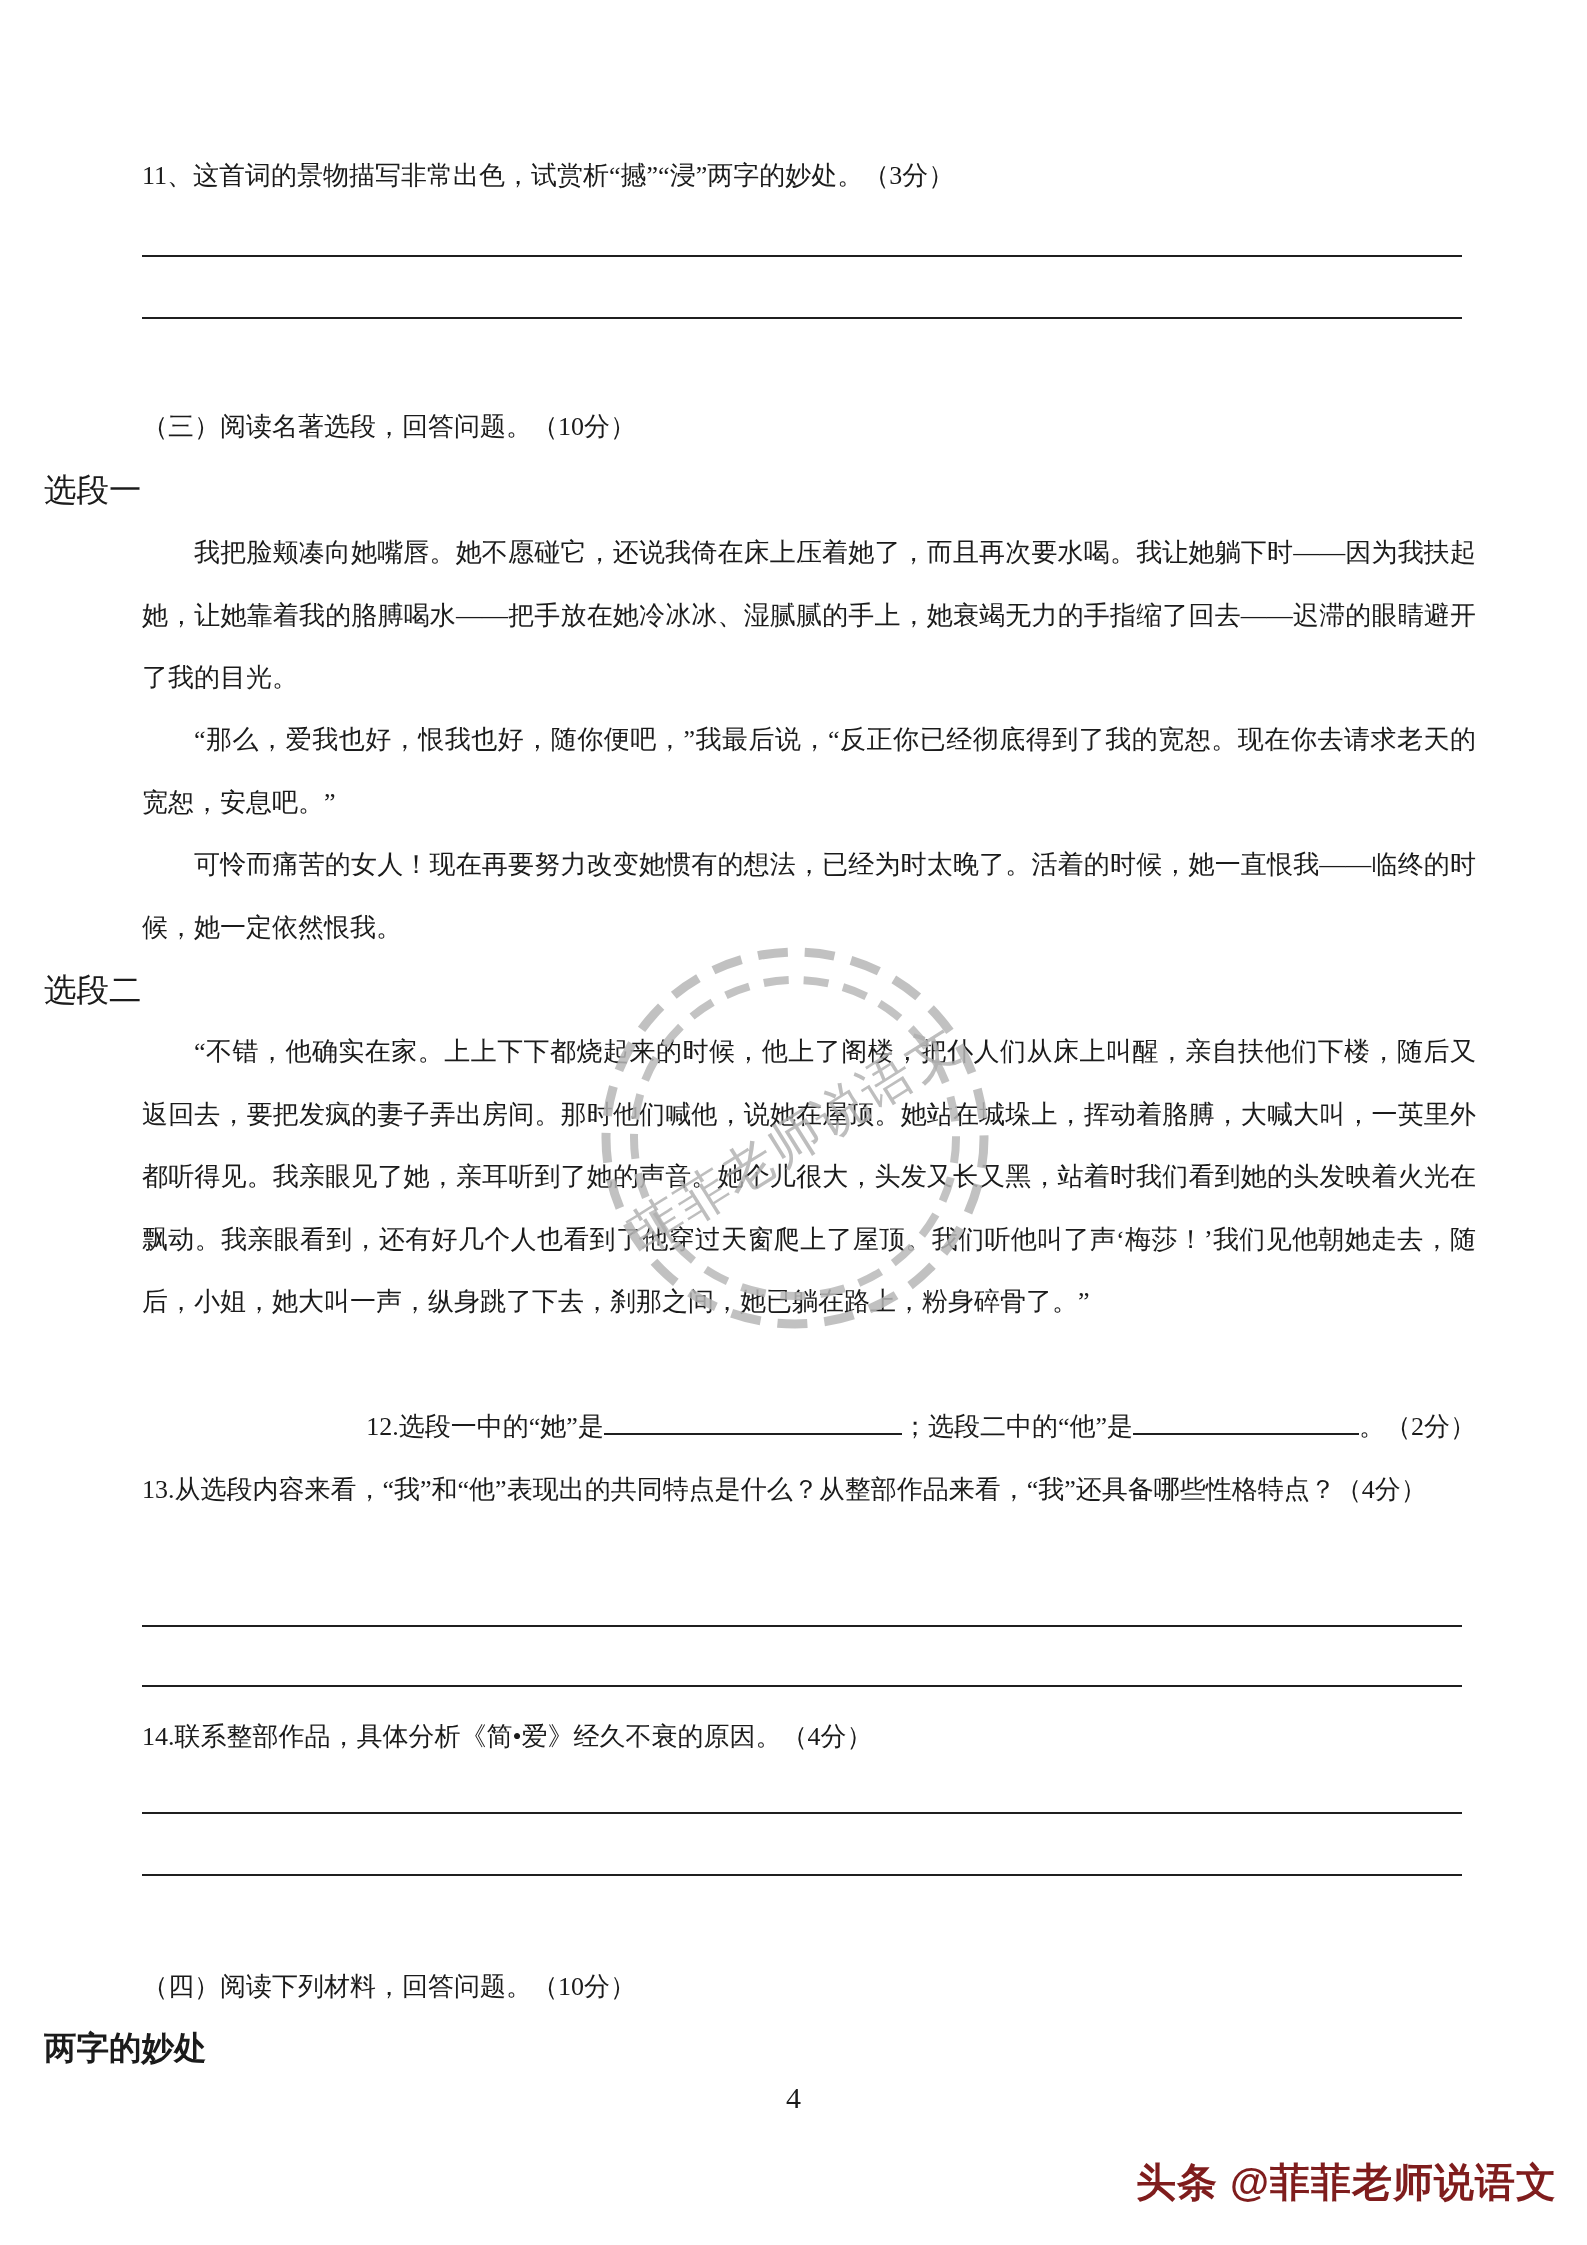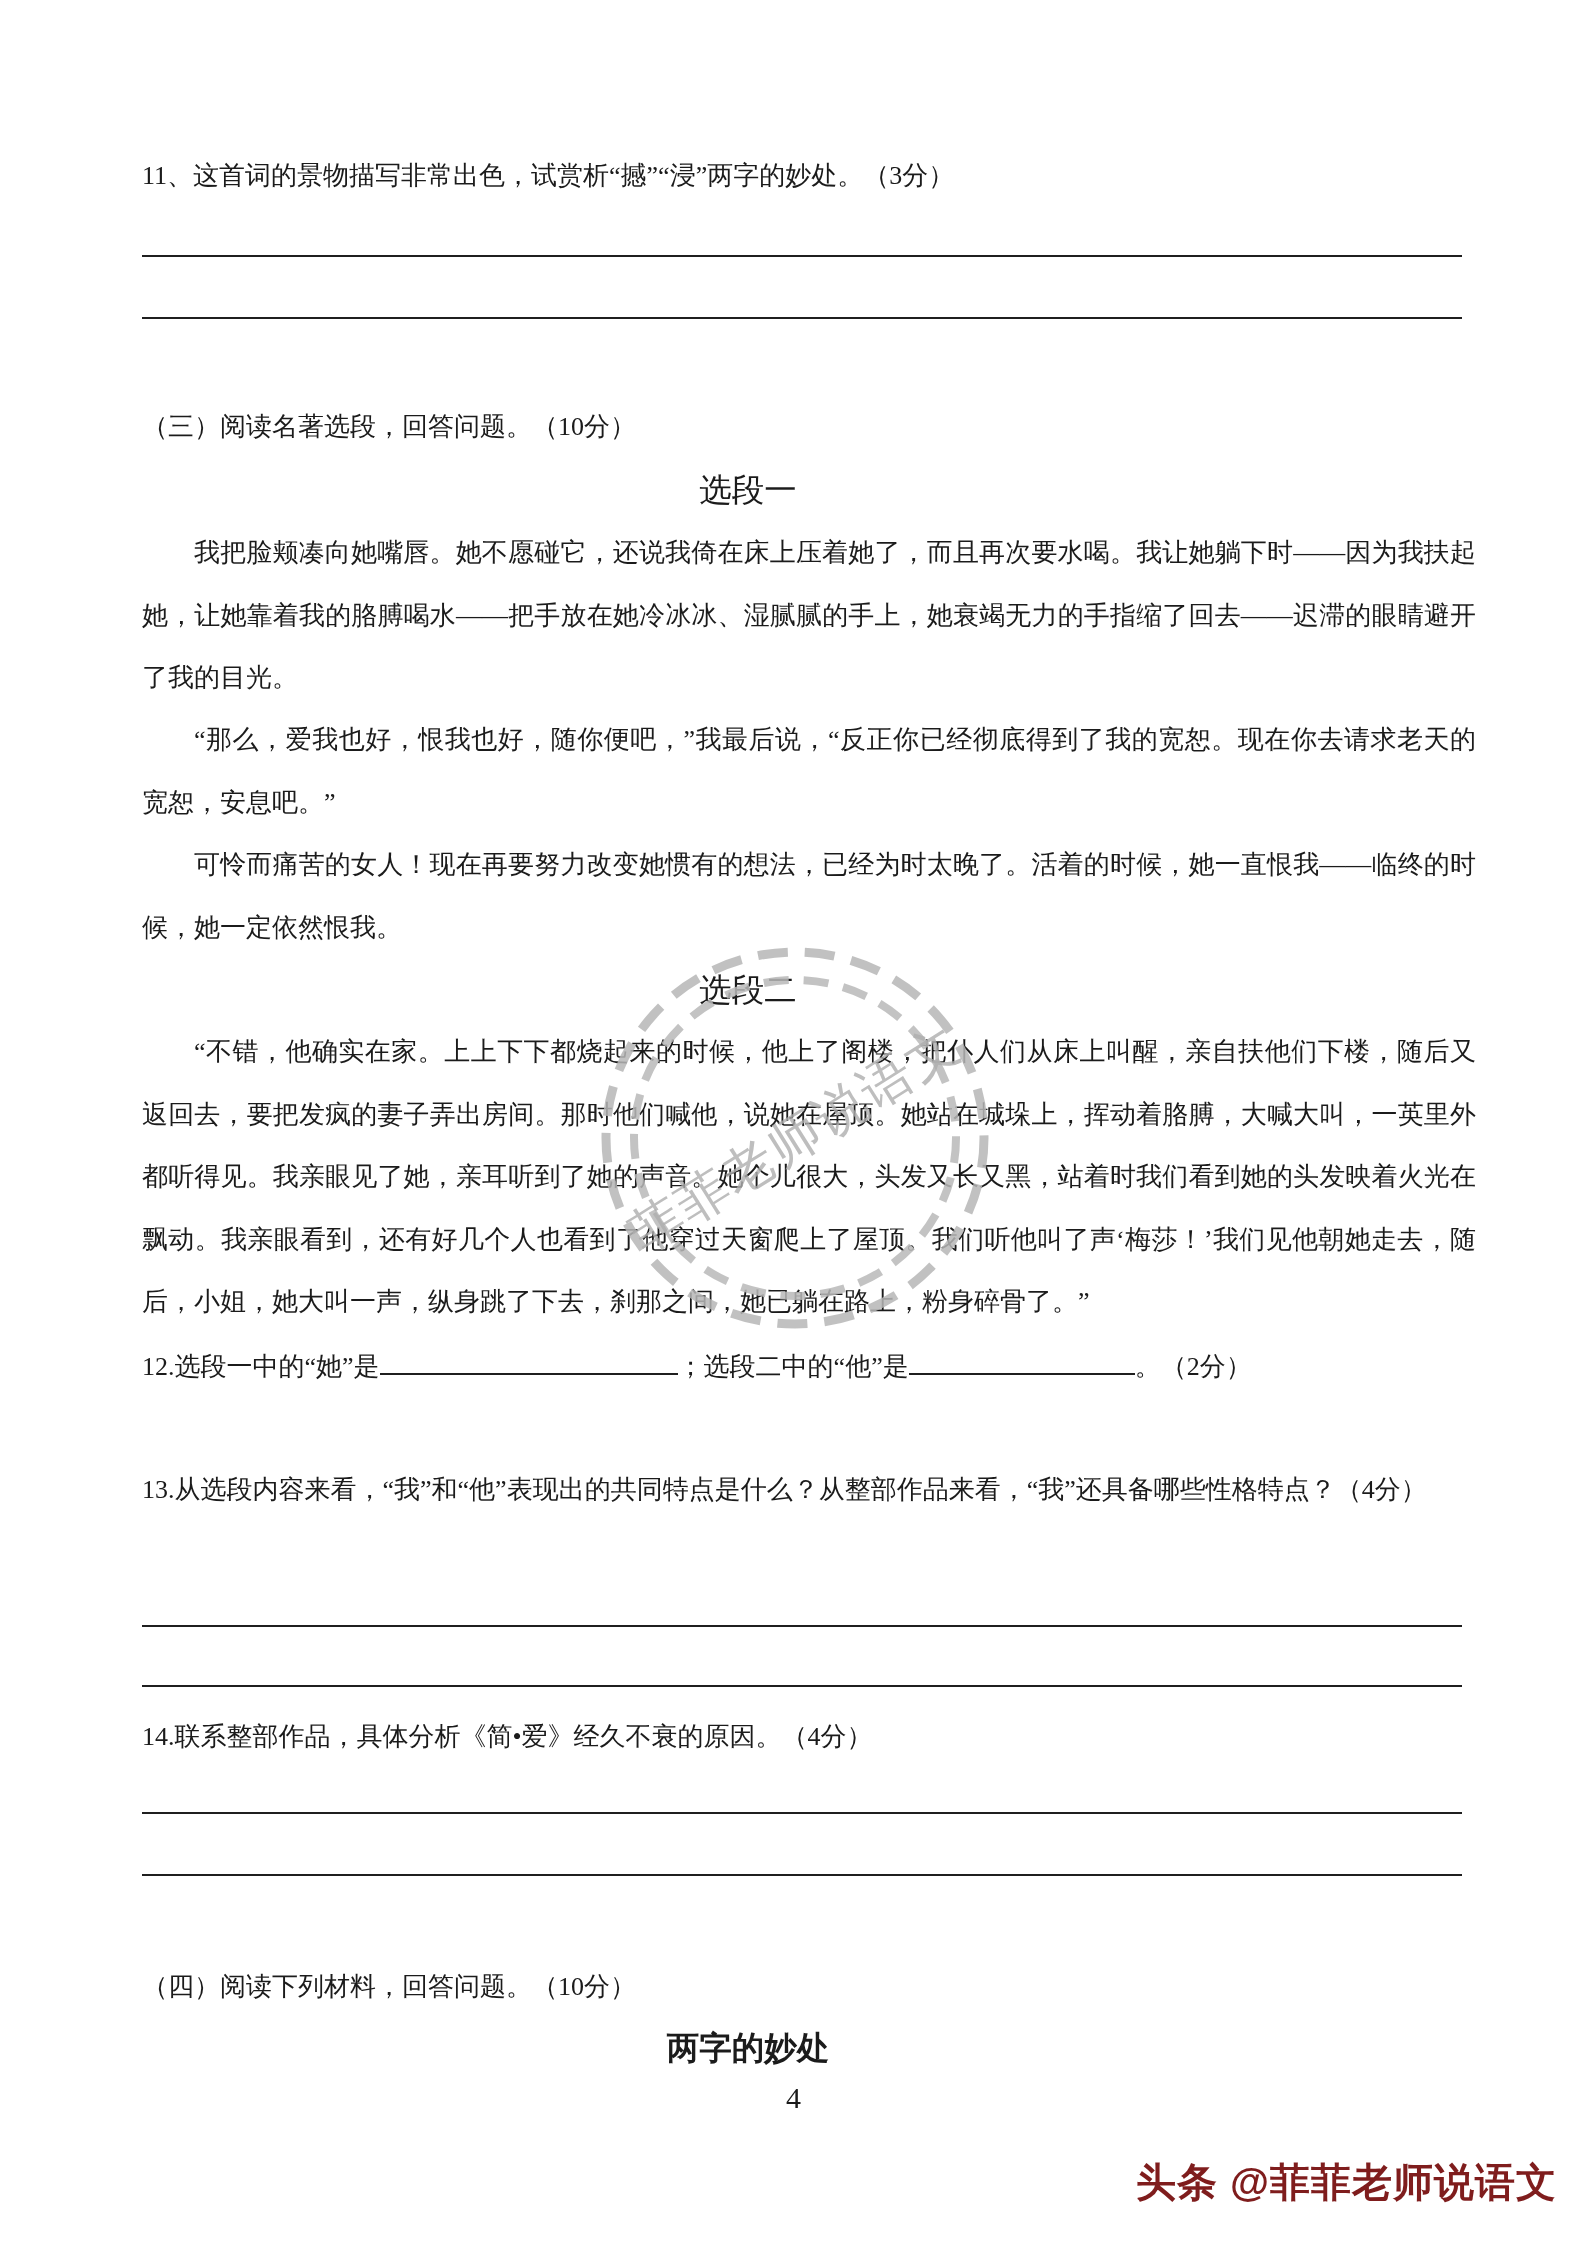--- a/index.html
+++ b/index.html
@@ -16,23 +16,23 @@
     font-size: 26px;
     line-height: 62.5px;
     text-align: justify;
     word-break: break-all;
     left: 142px;
     width: 1334px;
   }
   .para { text-indent: 2em; }
   .centered-title {
     left: 0; width: 1496px;
-    text-align: center;
     font-size: 32.5px;
     line-height: 62.5px;
+    padding-left: 44px;
   }
   .rule {
     left: 142px; width: 1320px;
     height: 0;
     border-top: 2px solid #1f1f1f;
   }
   .blank {
     display: inline-block;
     border-bottom: 2px solid #1f1f1f;
     height: 1.1em;
@@ -78,21 +78,21 @@
 <div class="abs centered-title" style="top:459px;">选段一</div>
 
 <div class="abs body-text para" style="top:522px;">我把脸颊凑向她嘴唇。她不愿碰它，还说我倚在床上压着她了，而且再次要水喝。我让她躺下时——因为我扶起她，让她靠着我的胳膊喝水——把手放在她冷冰冰、湿腻腻的手上，她衰竭无力的手指缩了回去——迟滞的眼睛避开了我的目光。</div>
 <div class="abs body-text para" style="top:709px;">“那么，爱我也好，恨我也好，随你便吧，”我最后说，“反正你已经彻底得到了我的宽恕。现在你去请求老天的宽恕，安息吧。”</div>
 <div class="abs body-text para" style="top:834px;">可怜而痛苦的女人！现在再要努力改变她惯有的想法，已经为时太晚了。活着的时候，她一直恨我——临终的时候，她一定依然恨我。</div>
 
 <div class="abs centered-title" style="top:959px;">选段二</div>
 
 <div class="abs body-text para" style="top:1021px;">“不错，他确实在家。上上下下都烧起来的时候，他上了阁楼，把仆人们从床上叫醒，亲自扶他们下楼，随后又返回去，要把发疯的妻子弄出房间。那时他们喊他，说她在屋顶。她站在城垛上，挥动着胳膊，大喊大叫，一英里外都听得见。我亲眼见了她，亲耳听到了她的声音。她个儿很大，头发又长又黑，站着时我们看到她的头发映着火光在飘动。我亲眼看到，还有好几个人也看到了他穿过天窗爬上了屋顶。我们听他叫了声‘梅莎！’我们见他朝她走去，随后，小姐，她大叫一声，纵身跳了下去，刹那之间，她已躺在路上，粉身碎骨了。”</div>
 
-<div class="abs body-text" style="top:1336px; text-align:left;font-family:Liberation Serif, serif;">
+<div class="abs body-text" style="top:1396px; text-align:right;font-family:Liberation Serif, serif;">
   <span>12.选段一中的“她”是</span><span class="blank blank-long"></span><span>；选段二中的“他”是</span><span class="blank blank-short"></span><span>。（2分）</span>
 </div>
 
 <div class="abs body-text" style="top:1459px;">13.从选段内容来看，“我”和“他”表现出的共同特点是什么？从整部作品来看，“我”还具备哪些性格特点？（4分）</div>
 
 <div class="abs rule" style="top:1625px;"></div>
 <div class="abs rule" style="top:1685px;"></div>
 
 <div class="abs body-text" style="top:1706px;">14.联系整部作品，具体分析《简•爱》经久不衰的原因。（4分）</div>
 

